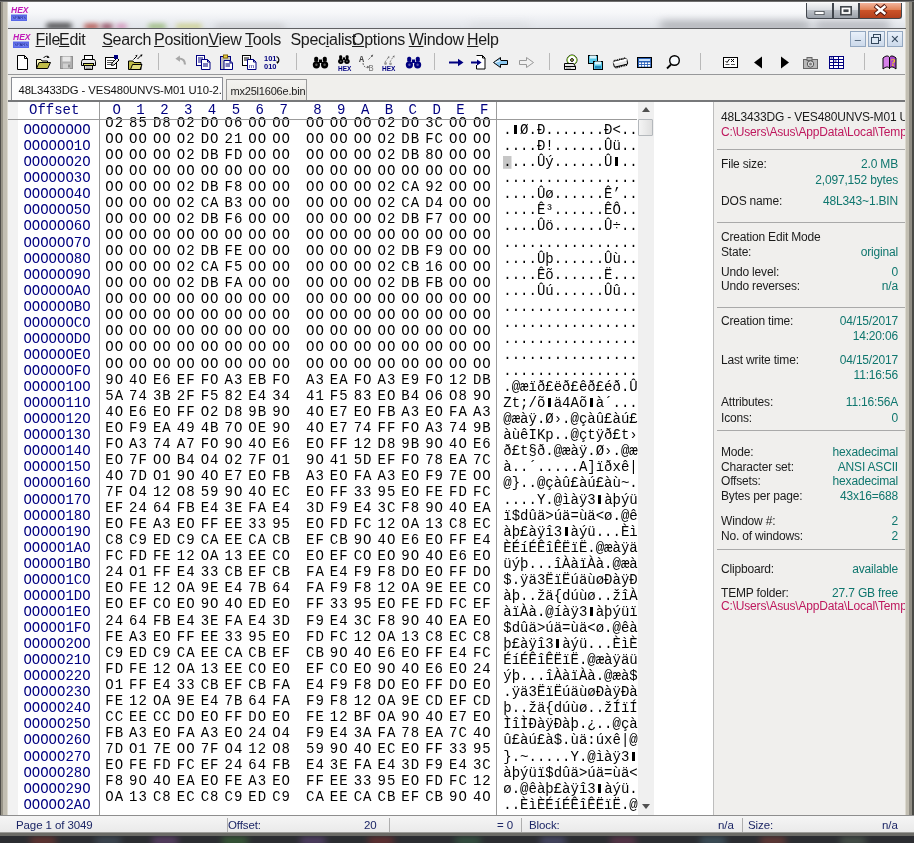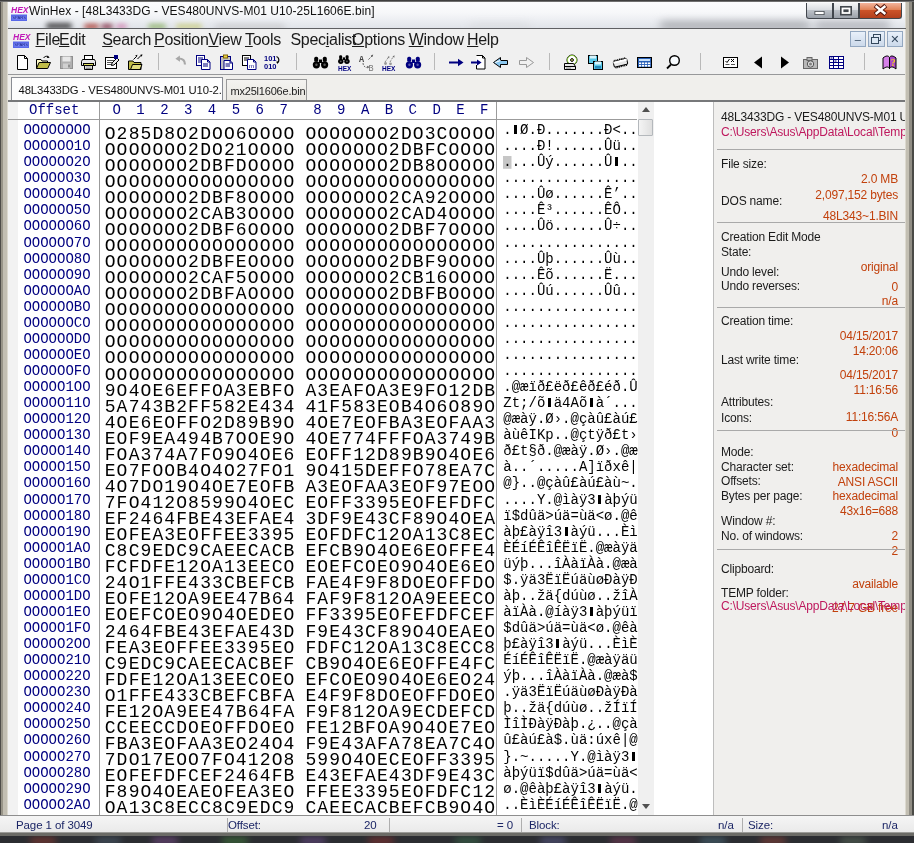--- a/index.html
+++ b/index.html
@@ -30,34 +30,34 @@
 #hexwin{left:8px;top:101.6px;width:705px;height:713.4px;background:#fff;overflow:hidden}
 #gutter{position:absolute;left:0;top:0;width:9.5px;height:713.4px;background:#f2f2f2}
 .mono{font-family:"Liberation Mono",monospace;font-size:14px;line-height:16.06px;color:#000;white-space:pre}
 .navy{color:#000080}
 #vline1{position:absolute;left:91.2px;top:0;width:1px;height:713.4px;background:#9b9b9b}
 #vline2{position:absolute;left:487.5px;top:0;width:1px;height:713.4px;background:#9b9b9b}
 #hline{position:absolute;left:0;top:17.9px;width:629px;height:1px;background:#9b9b9b}
 #offhdr{position:absolute;left:21px;top:.3px}
 #offcol{position:absolute;left:15.4px;top:20.5px}
 .hd{position:absolute;top:.3px;width:23.84px;text-align:center;font-family:"Liberation Mono",monospace;font-size:14px;line-height:16.06px;color:#000080}
-.hx{position:absolute;top:24px;width:19.8px;text-align:right;font-family:"Liberation Mono",monospace;font-size:18px;line-height:16.06px;color:#000;letter-spacing:1px;white-space:pre}
+.hx{position:absolute;top:13px;width:19.8px;text-align:center;font-family:"Liberation Mono",monospace;font-size:14px;line-height:16.06px;color:#000;letter-spacing:1px;white-space:pre}
 #txtcol{position:absolute;left:495.3px;top:20.5px}
 .bb{background-image:linear-gradient(#000,#000);background-size:3px 9px;background-position:2.4px 3.2px;background-repeat:no-repeat}
 .cur{background-image:linear-gradient(#c6c6c6,#c6c6c6);background-size:8.5px 12.8px;background-position:0 2.2px;background-repeat:no-repeat}
 #sbar{position:absolute;left:629.5px;top:0;width:16px;height:713.4px;background:#f0f0f0}
 .sbtn{position:absolute;left:0;width:16px;height:17px;background:#f0f0f0;color:#505050}
 #sthumb{position:absolute;left:.5px;top:17px;width:15px;height:17.5px;background:linear-gradient(90deg,#f4f4f4,#dfdfdf);border:1px solid #b4b8bc;border-radius:1px}
 #panel{left:713px;top:101.6px;width:192px;height:713.4px;background:#f0efed;border-left:1px solid #bdbdbd;font-size:12px;letter-spacing:-.18px;overflow:hidden}
 .prow{position:absolute;left:7px;width:177px;height:14px;white-space:nowrap}
 .pclip{overflow:hidden;width:184px}
 .pright{text-align:right}
 .plb{color:#1b1b1b}
 .pv{color:#be185d}
-.pval{position:absolute;right:0;top:15px;color:#c2410c}
+.pval{position:absolute;right:0;top:0;color:#0f766e}
 .psep{position:absolute;left:3px;width:190px;height:1px;background:#a9a9a9}
 #status{left:0;top:815px;width:914px;height:17.5px;background:linear-gradient(180deg,#f5f5f5,#e9e9e9);border-top:1px solid #8e8e8e;font-size:11.5px;letter-spacing:-.1px;color:#1c2666}
 .ssep{position:absolute;top:1.5px;width:1.2px;height:15px;background:#aeaeae}
 .st{position:absolute;top:3px;white-space:nowrap}
 </style></head><body>
 <div class="abs" id="title">
 <div style="position:absolute;left:46px;top:23px;width:26px;height:6px;background:#4c4c4e;border-radius:4px;filter:blur(2.5px)"></div>
 <div style="position:absolute;left:84px;top:24px;width:15px;height:5px;background:#b04840;border-radius:4px;filter:blur(2.5px)"></div>
 <div style="position:absolute;left:101px;top:24px;width:12px;height:5px;background:#8c3c52;border-radius:4px;filter:blur(2.5px)"></div>
 <div style="position:absolute;left:116px;top:24px;width:11px;height:5px;background:#d38cb6;border-radius:4px;filter:blur(2.5px)"></div>
@@ -66,21 +66,20 @@
 <div style="position:absolute;left:215px;top:25px;width:70px;height:4px;background:#c2c2c4;border-radius:4px;filter:blur(3px)"></div>
 <div style="position:absolute;left:470px;top:25px;width:60px;height:4px;background:#d4d5d8;border-radius:4px;filter:blur(4px)"></div>
 <div style="position:absolute;left:660px;top:22px;width:150px;height:7px;background:#9fa1a6;border-radius:4px;filter:blur(4px)"></div>
 <div style="position:absolute;left:815px;top:22px;width:75px;height:7px;background:#a8aab0;border-radius:4px;filter:blur(4px)"></div>
 <div style="position:absolute;left:10px;top:5px"><svg width="19" height="17" viewBox="0 0 19 17">
         <text x="1" y="8" font-family="Liberation Sans" font-size="8.5" font-weight="bold" font-style="italic" fill="#c018b8">HEX</text>
         <rect x="1" y="9.5" width="16" height="6.5" fill="#5868e8"></rect>
         <rect x="2" y="11" width="14" height="3.5" fill="#7888f8"></rect>
         <text x="2.2" y="14.2" font-family="Liberation Sans" font-size="4.2" fill="#101880">SPARS</text>
       </svg></div>
-<span class="tx">WinHex - [48L3433DG - VES480UNVS-M01 U10-25L1606E.bin]</span>
 </div>
 <div class="abs wbtn" id="bmin"><svg width="25" height="15">
       <rect x="7.5" y="8" width="10" height="4" fill="#42474d"></rect>
       <rect x="8.3" y="8.8" width="8.4" height="2.4" fill="#fff"></rect>
     </svg></div>
 <div class="abs wbtn" id="bmax"><svg width="24" height="15">
       <rect x="6" y="3" width="12" height="9.5" fill="#42474d"></rect>
       <rect x="7.6" y="4.6" width="8.8" height="6.3" fill="#fff"></rect>
       <rect x="9.4" y="6.4" width="5.2" height="2.7" fill="#42474d"></rect>
     </svg></div>

